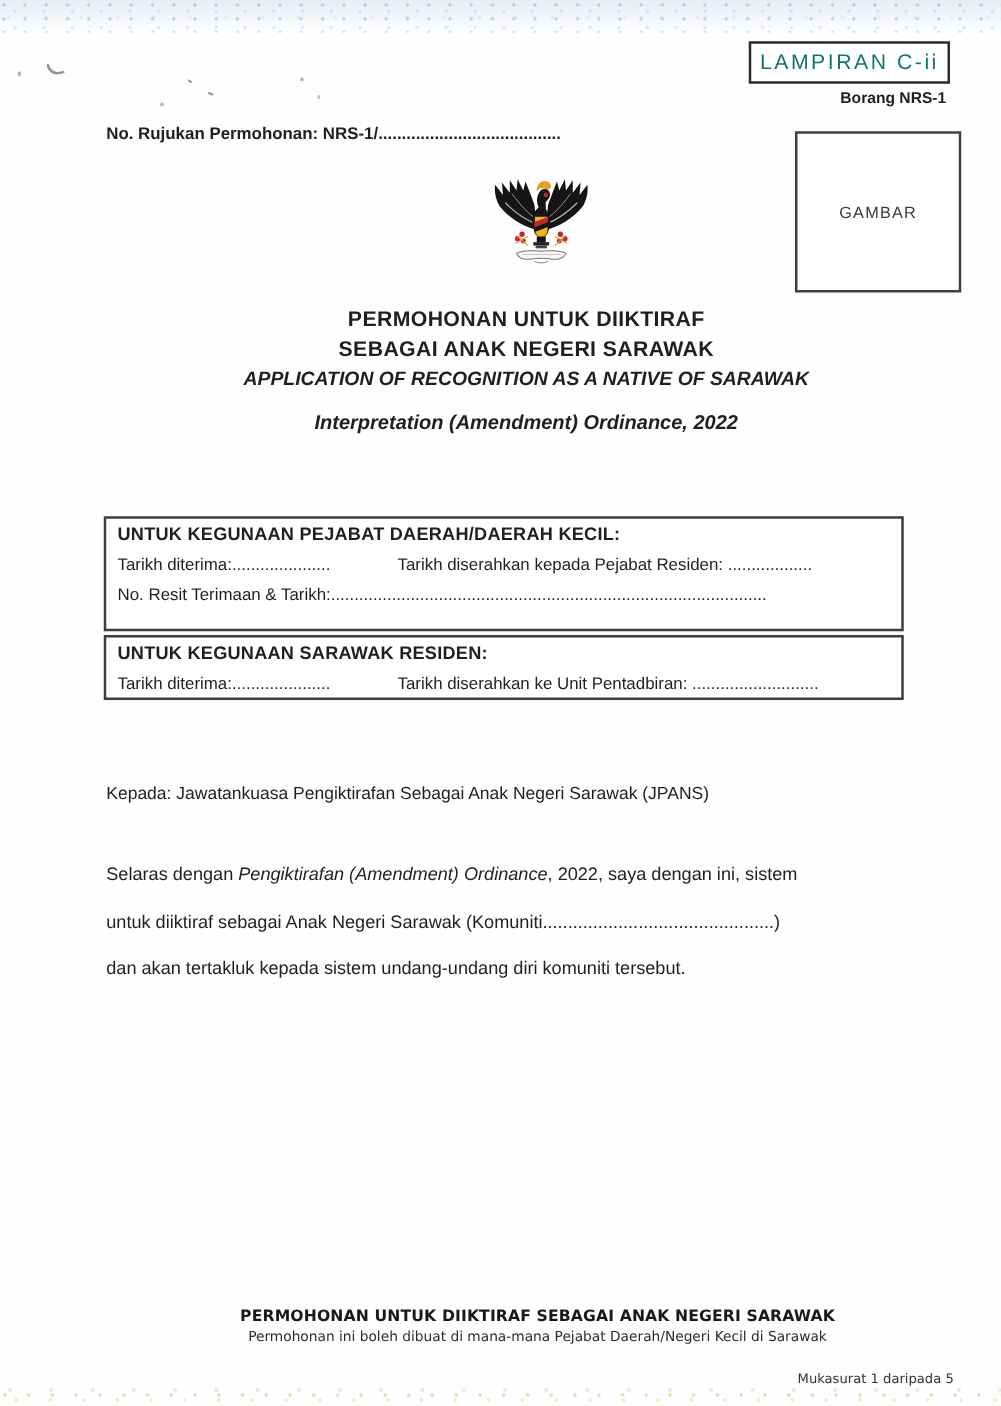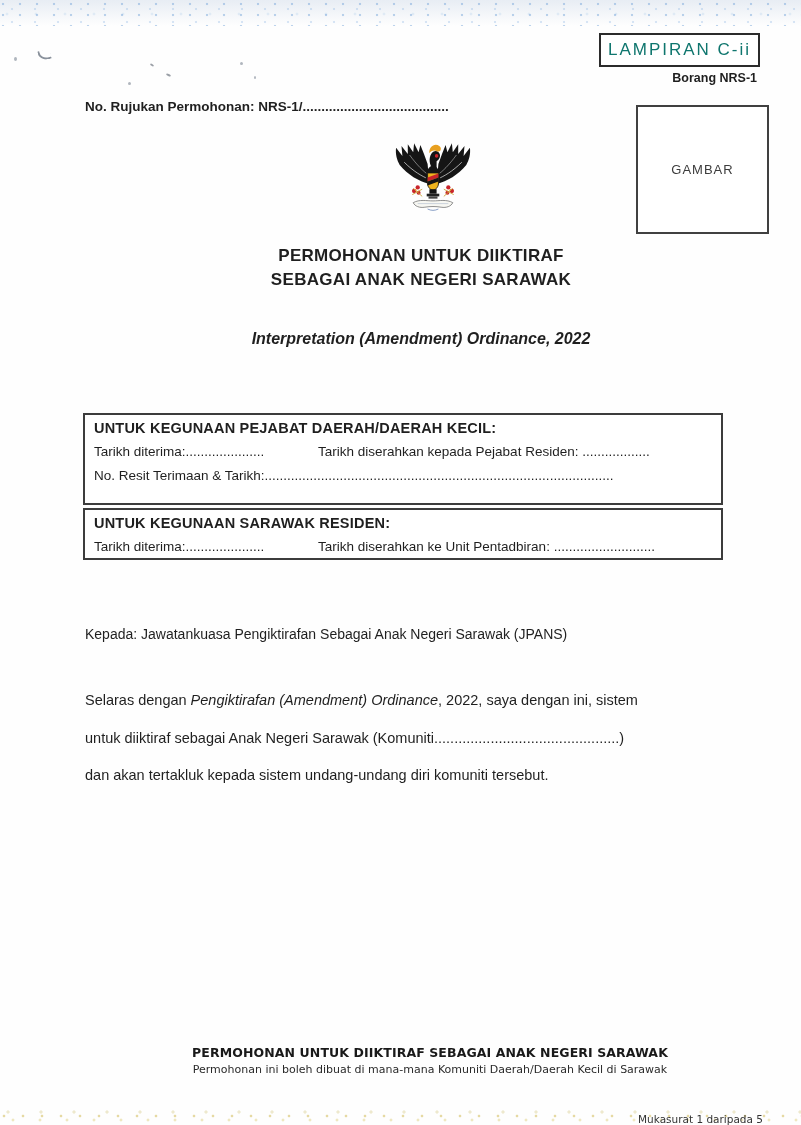--- a/index.html
+++ b/index.html
@@ -67,21 +67,21 @@
 
   .kepada{position:absolute;left:85px;top:626px;font-size:14px;white-space:nowrap;}
 
   .apply-par{position:absolute;left:85px;top:692px;width:660px;font-size:14.5px;}
   .apply-par .pline{height:37.5px;white-space:nowrap;overflow:hidden;}
   .apply-par .it{font-style:italic;}
 
   .footer{position:absolute;left:85px;top:1045px;width:690px;text-align:center;font-family:"DejaVu Sans",sans-serif;}
   .footer-title{font-size:12.5px;font-weight:700;letter-spacing:.1px;color:#191919;}
   .footer-sub{font-size:11px;margin-top:3px;color:#2a2a2a;}
-  .page-num{position:absolute;right:38px;top:1097px;font-size:10.5px;font-family:"DejaVu Sans",sans-serif;color:#333;margin-top:16px;}
+  .page-num{position:absolute;right:38px;top:1097px;font-size:10.5px;font-family:"DejaVu Sans",sans-serif;color:#333;}
 </style>
 </head>
 <body>
 
 <div class="page">
 
   <div class="scan-band top"></div>
   <div class="scan-band bottom"></div>
 
   <div class="artifact hook"></div>
@@ -138,20 +138,21 @@
       <path d="M44,80 C48,82 52,82 56,80" stroke="#5b79b0" stroke-width="1" fill="none" opacity=".8"></path>
     </svg>
   </div>
 
   <div class="photo-box">
     <span>GAMBAR</span>
   </div>
 
   <div class="center-col title-1" style="position:absolute;">PERMOHONAN UNTUK DIIKTIRAF</div>
   <div class="center-col title-2" style="position:absolute;">SEBAGAI ANAK NEGERI SARAWAK</div>
+  <div class="center-col title-en" style="position:absolute;">APPLICATION OF RECOGNITION AS A NATIVE OF SARAWAK</div>
   <div class="center-col ordinance" style="position:absolute;">Interpretation (Amendment) Ordinance, 2022</div>
 
   <div class="office-box first">
     <div class="office-heading">UNTUK KEGUNAAN PEJABAT DAERAH/DAERAH KECIL:</div>
     <div class="office-row">
       <span class="cell-left">Tarikh diterima:.....................</span>
       <span class="cell-right">Tarikh diserahkan kepada Pejabat Residen: ..................</span>
     </div>
     <div class="office-row single">
       <span>No. Resit Terimaan &amp; Tarikh:.............................................................................................</span>
@@ -175,18 +176,18 @@
     <div class="pline">
       <span>untuk diiktiraf sebagai Anak Negeri Sarawak (Komuniti..............................................)</span>
     </div>
     <div class="pline">
       <span>dan akan tertakluk kepada sistem undang-undang diri komuniti tersebut.</span>
     </div>
   </div>
 
   <div class="footer">
     <div class="footer-title">PERMOHONAN UNTUK DIIKTIRAF SEBAGAI ANAK NEGERI SARAWAK</div>
-    <div class="footer-sub">Permohonan ini boleh dibuat di mana-mana Komuniti Daerah/Daerah Kecil di Sarawak</div>
+    <div class="footer-sub">Permohonan ini boleh dibuat di mana-mana Pejabat Daerah/Negeri Kecil di Sarawak</div>
   </div>
 
   <div class="page-num">Mukasurat 1 daripada 5</div>
 
 </div>
 
 </body></html>

